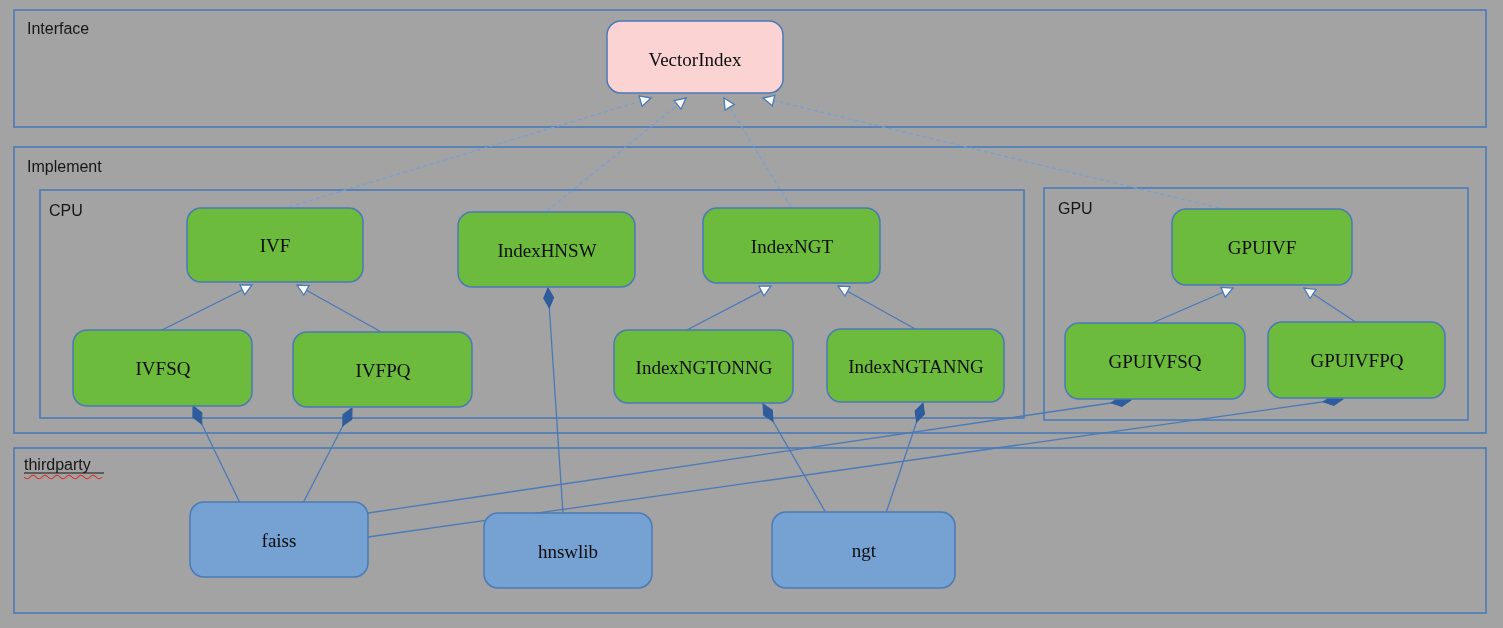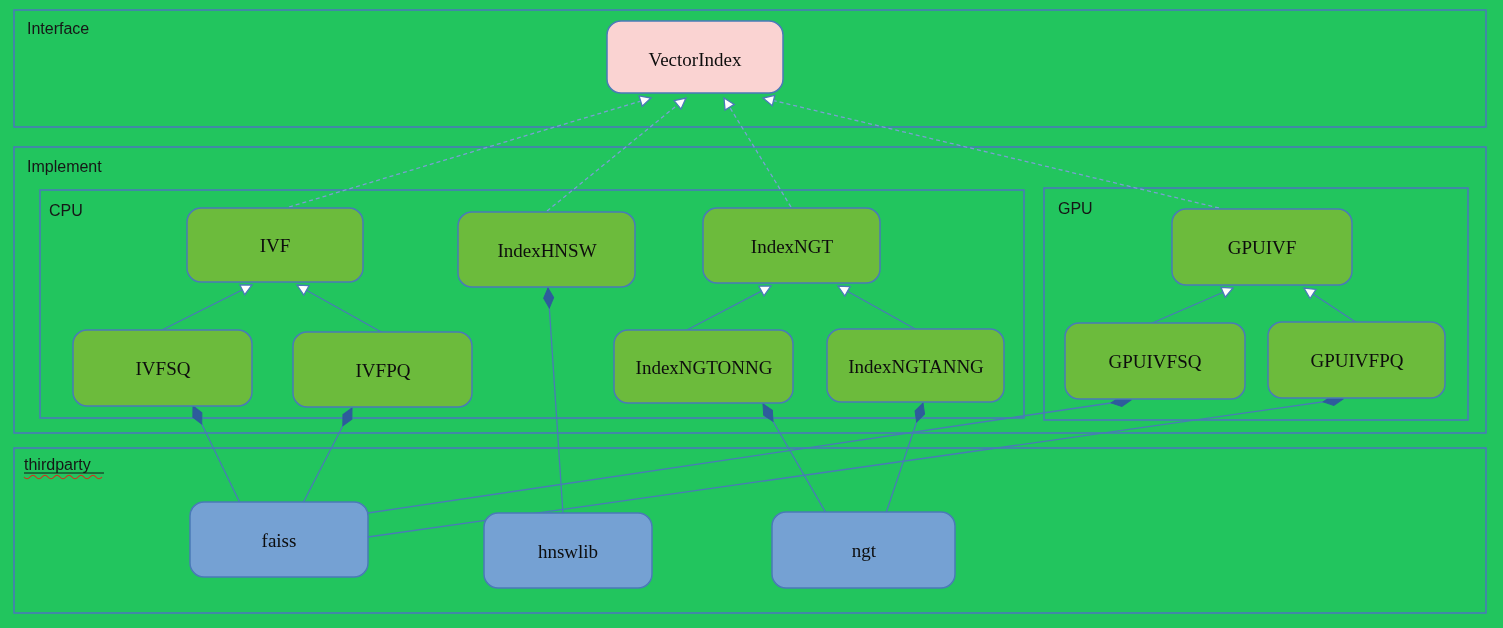--- a/index.html
+++ b/index.html
@@ -1,19 +1,19 @@
 <!DOCTYPE html>
 <html><head>
 <meta charset="utf-8">
 <style>
   html,body{margin:0;padding:0;background:#ffffff;}
   .stage{
     position:relative;
     width:1503px;height:628px;
-    background:#22c55e;
+    background:#a3a3a3;
     font-family:"Liberation Sans",sans-serif;
     overflow:hidden;
   }
   svg{display:block;}
   .container-rect{fill:none;stroke:#4a7ab8;stroke-width:1.6;}
   .node-rect{stroke:#4a7ab8;stroke-width:1.5;}
   .container-label{
     font-family:"Liberation Sans",sans-serif;
     font-size:16px;fill:#161616;
   }

